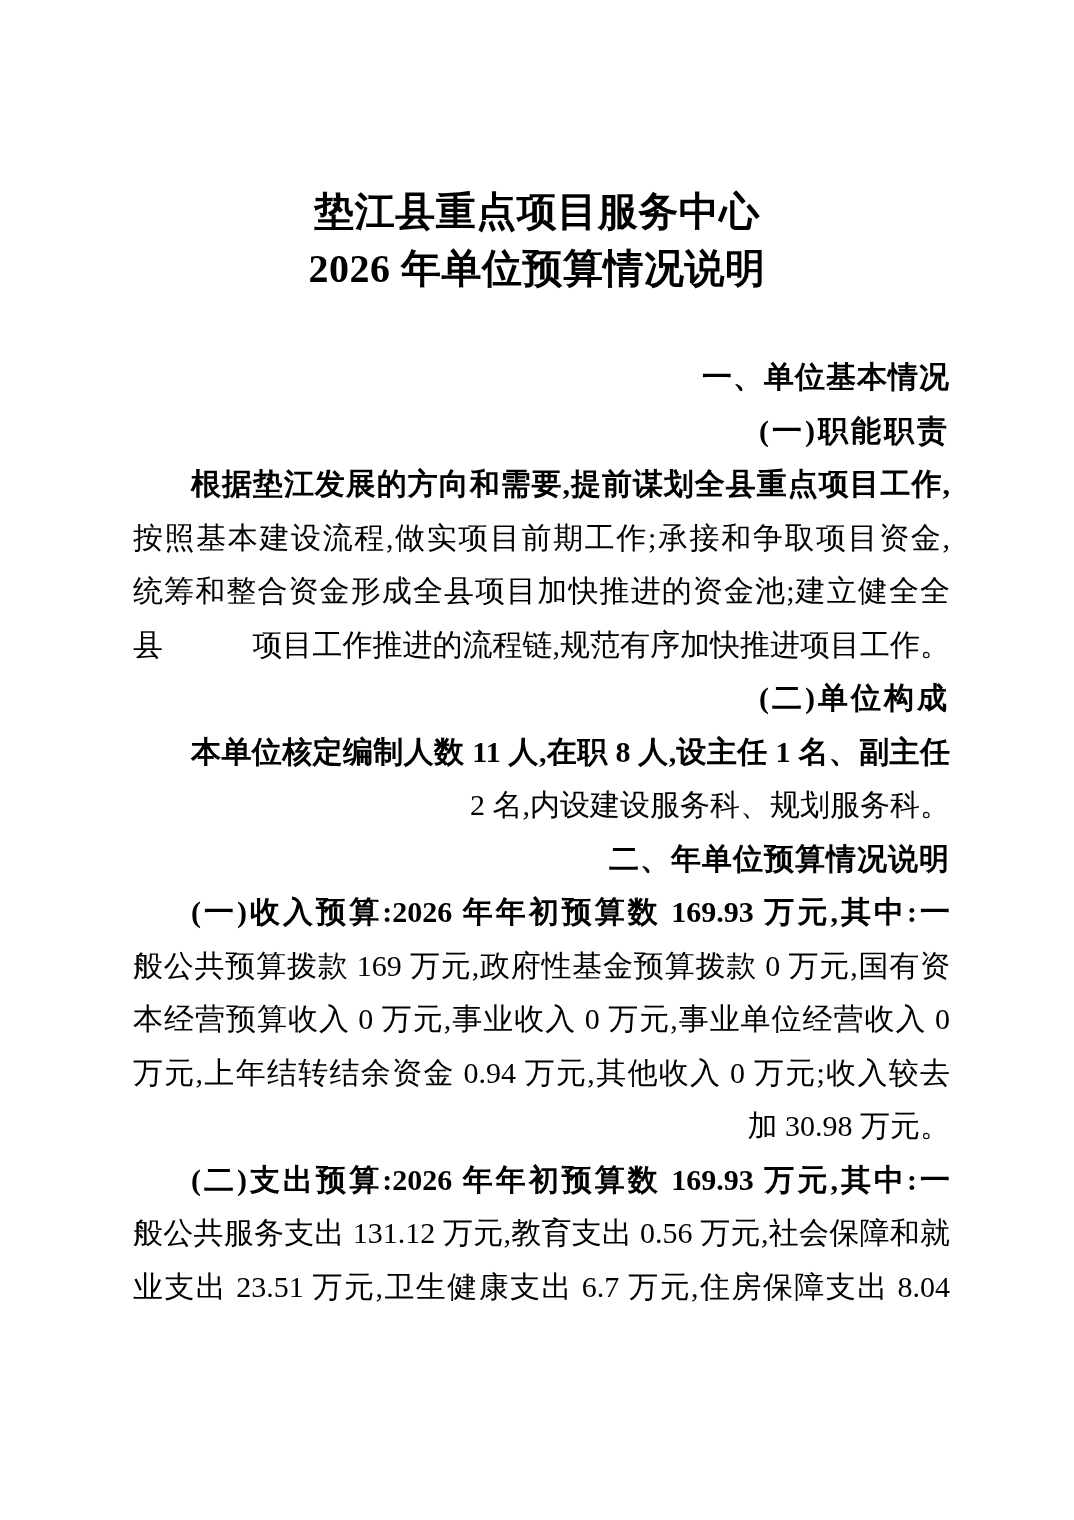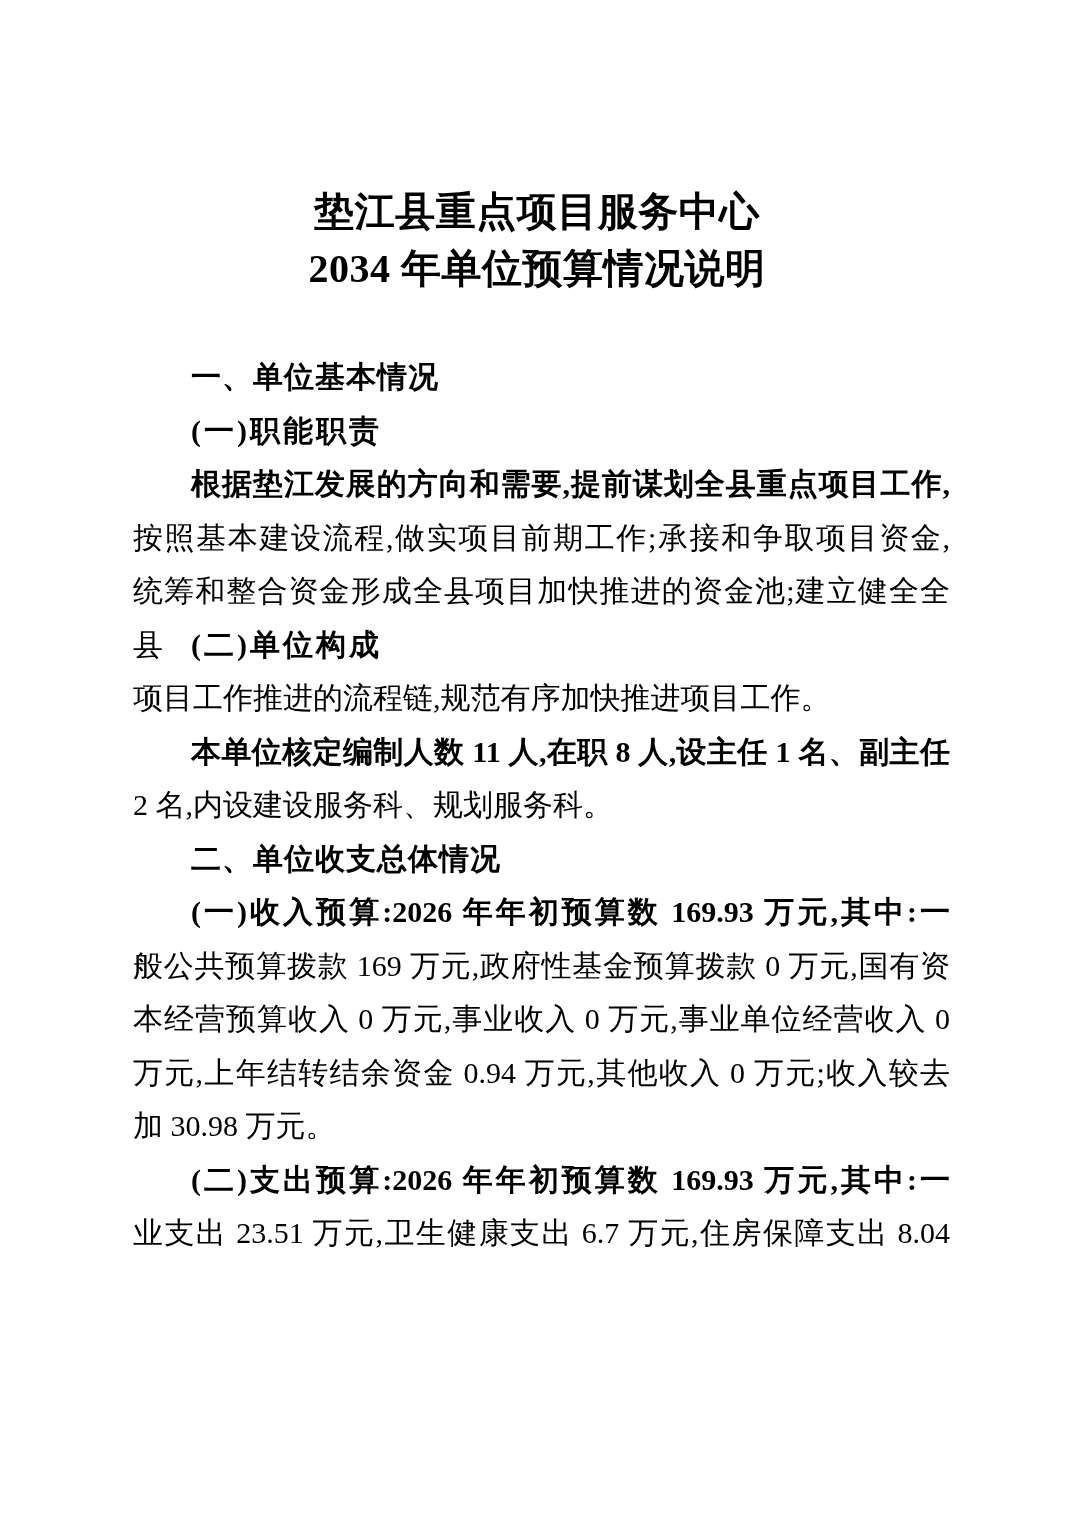--- a/index.html
+++ b/index.html
@@ -30,21 +30,21 @@
   .doc-body {
     position: absolute;
     top: 350px;
     left: 133px;
     width: 817px;
     font-size: 30px;
   }
   .line {
     height: 53.5px;
     line-height: 53.5px;
-    text-align: left;
+    text-align: right;
   }
   .line.justify {
     text-align: justify;
     text-align-last: justify;
   }
   .line.first-line,
   .line.section-heading,
   .line.sub-heading {
     text-indent: 58px;
     font-weight: bold;
@@ -57,35 +57,36 @@
   .line.sub-heading {
     letter-spacing: 3px;
   }
 </style>
 </head>
 <body>
 
 <div class="page">
   <div class="doc-title">
     <div class="title-line">垫江县重点项目服务中心</div>
-    <div class="title-line">2034 年单位预算情况说明</div>
+    <div class="title-line">2026 年单位预算情况说明</div>
   </div>
 
   <div class="doc-body" id="doc-body">
       <div class="line section-heading">一、单位基本情况</div>
       <div class="line sub-heading">(一)职能职责</div>
       <div class="line paragraph first-line justify">根据垫江发展的方向和需要,提前谋划全县重点项目工作,</div>
       <div class="line paragraph justify">按照基本建设流程,做实项目前期工作;承接和争取项目资金,</div>
       <div class="line paragraph justify">统筹和整合资金形成全县项目加快推进的资金池;建立健全全县</div>
+      <div class="line paragraph">项目工作推进的流程链,规范有序加快推进项目工作。</div>
       <div class="line sub-heading">(二)单位构成</div>
-      <div class="line paragraph">项目工作推进的流程链,规范有序加快推进项目工作。</div>
       <div class="line paragraph first-line justify">本单位核定编制人数 11 人,在职 8 人,设主任 1 名、副主任</div>
       <div class="line paragraph">2 名,内设建设服务科、规划服务科。</div>
-      <div class="line section-heading">二、单位收支总体情况</div>
+      <div class="line section-heading">二、年单位预算情况说明</div>
       <div class="line paragraph first-line justify">(一)收入预算:2026 年年初预算数 169.93 万元,其中:一</div>
       <div class="line paragraph justify">般公共预算拨款 169 万元,政府性基金预算拨款 0 万元,国有资</div>
       <div class="line paragraph justify">本经营预算收入 0 万元,事业收入 0 万元,事业单位经营收入 0</div>
       <div class="line paragraph justify">万元,上年结转结余资金 0.94 万元,其他收入 0 万元;收入较去</div>
       <div class="line paragraph">加 30.98 万元。</div>
       <div class="line paragraph first-line justify">(二)支出预算:2026 年年初预算数 169.93 万元,其中:一</div>
+      <div class="line paragraph justify">般公共服务支出 131.12 万元,教育支出 0.56 万元,社会保障和就</div>
       <div class="line paragraph justify">业支出 23.51 万元,卫生健康支出 6.7 万元,住房保障支出 8.04</div>
     </div>
 </div>
 
 </body></html>

